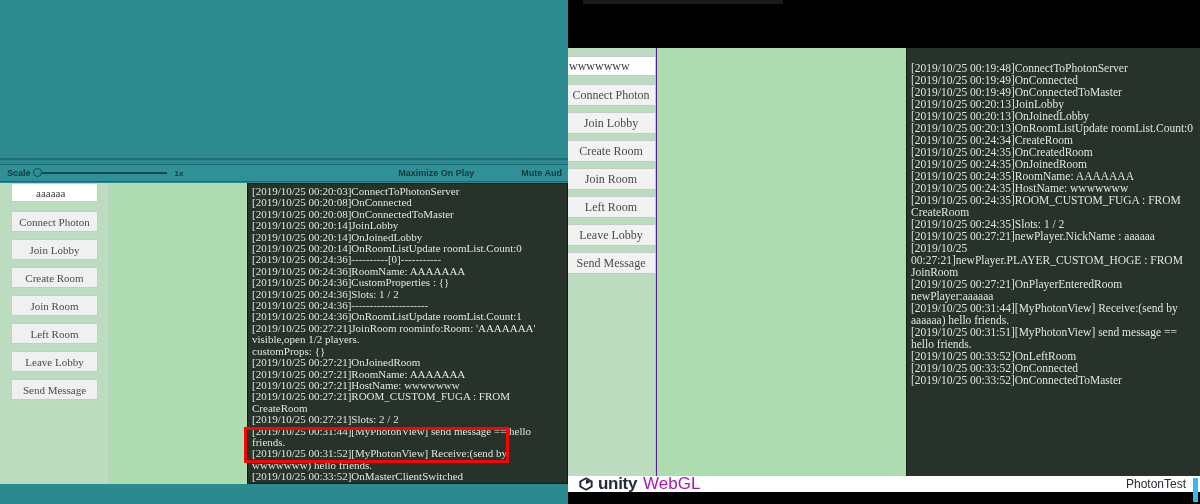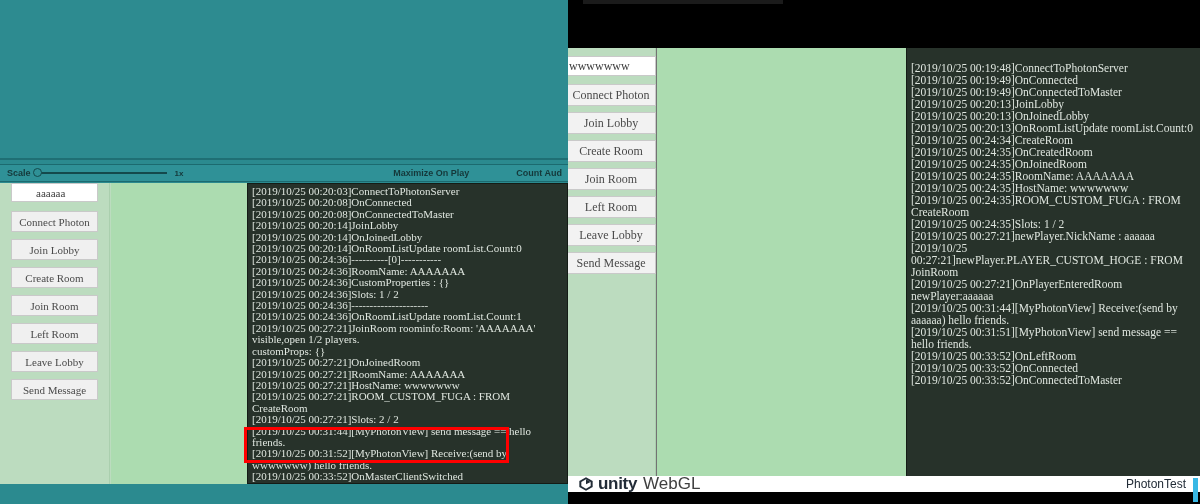--- a/index.html
+++ b/index.html
@@ -108,21 +108,21 @@
   .browser-chrome {
     position: absolute; left: 0; top: 0; width: 632px; height: 48px;
     background: #000000;
   }
   .chrome-tabstrip {
     position: absolute; left: 15px; top: 0px; width: 200px; height: 4px;
     background: #1b1b1b;
   }
   .webgl-canvas {
     position: absolute; left: 0; top: 48px; width: 632px; height: 428px;
-    background: #737373;
+    background: #4c1d95;
     overflow: hidden;
   }
   .wg-left-col {
     position: absolute; left: 0; top: 0; width: 88px; height: 428px;
     background: #bcdcbf;
     border-right: 1px solid #aacfae;
   }
   .wg-mid-col {
     position: absolute; left: 89px; top: 0; width: 249px; height: 428px;
     background: #acdcb0;
@@ -166,21 +166,21 @@
   }
   .unity-logo-wrap { display: flex; align-items: center; margin-left: 10px; }
   .unity-mark { width: 16px; height: 16px; margin-right: 4px; }
   .unity-word {
     font-family: "Liberation Sans", sans-serif;
     font-size: 17px; font-weight: bold; color: #222c37;
     letter-spacing: -0.3px;
   }
   .webgl-word {
     font-family: "Liberation Sans", sans-serif;
-    font-size: 17px; font-weight: normal; color: #404040;
+    font-size: 17px; font-weight: normal; color: #a21caf;
     margin-left: 6px;
   }
   .footer-title {
     margin-left: auto; margin-right: 14px;
     font-family: "Liberation Sans", sans-serif;
     font-size: 12px; color: #222c37;
   }
   .footer-scroll-nub {
     position: absolute; right: 2px; top: 2px;
     width: 5px; height: 24px; background: #39b8e5;
@@ -204,21 +204,21 @@
     <div class="editor-top-fill"></div>
 
     <div class="game-toolbar">
       <span class="tb-label">Scale</span>
       <div class="slider-track">
         <div class="slider-knob"></div>
       </div>
       <span class="tb-scale-val">1x</span>
       <div class="tb-right">
         <span>Maximize On Play</span>
-        <span>Count Aud</span>
+        <span>Mute Aud</span>
       </div>
     </div>
 
     <div class="game-view">
       <div class="gv-left-col">
         <div style="position:absolute;left:11px;top:0px;">
           <input class="ui-input" type="text" value="aaaaaa" style="">
         </div>
         <div class="ui-btn" style="position:absolute;left:11px;top:28px;">Connect Photon</div>
         <div class="ui-btn" style="position:absolute;left:11px;top:56px;">Join Lobby</div>

